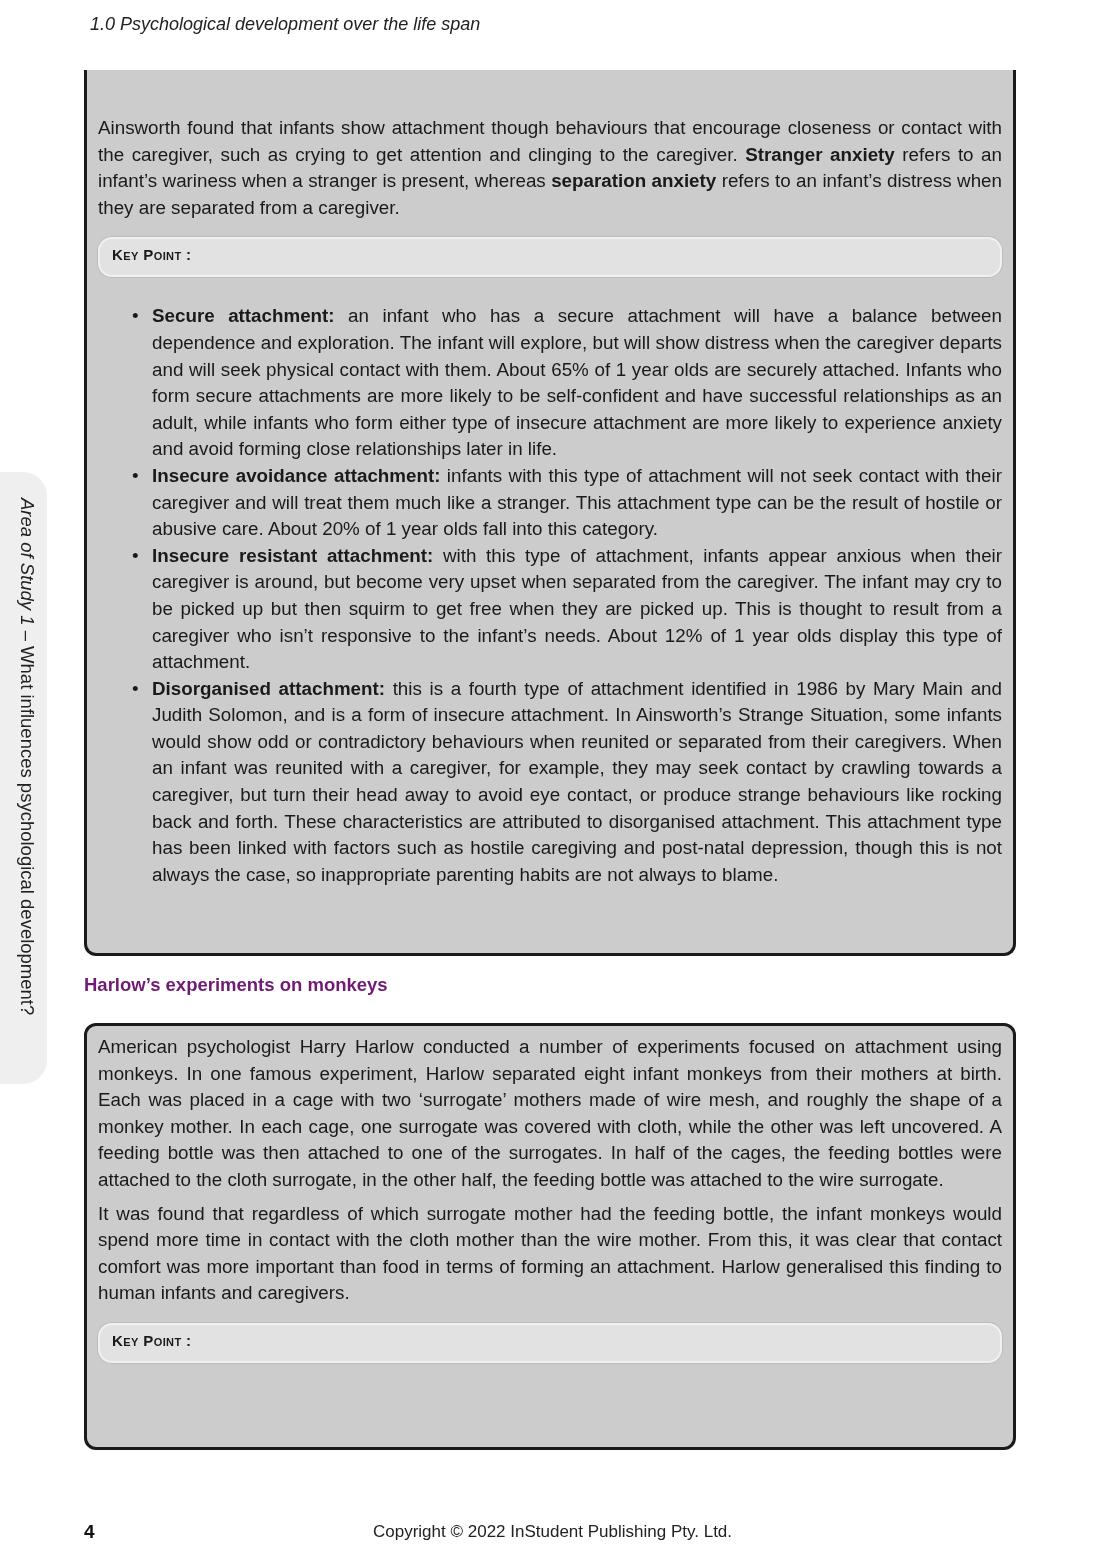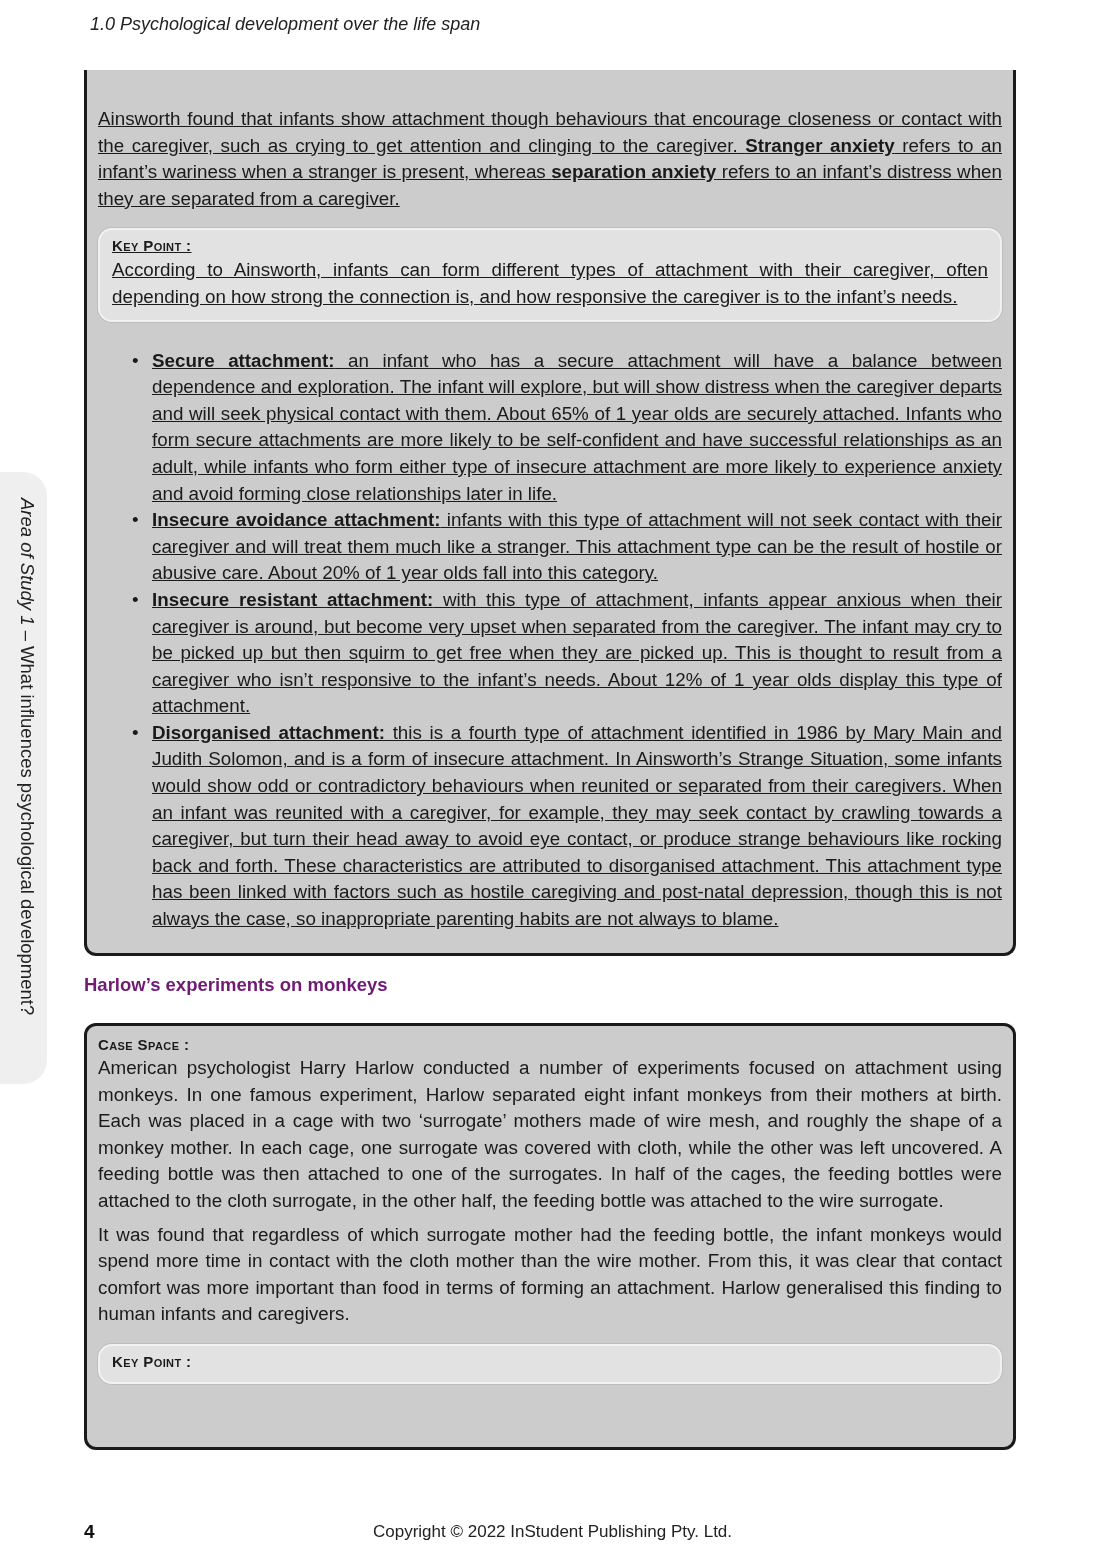--- a/index.html
+++ b/index.html
@@ -40,22 +40,21 @@
       position: absolute;
       left: 84px; width: 932px;
       background: #cccccc;
       border: 3px solid #1a1a1a;
       border-radius: 12px;
     }
     .box-top {
       top: 70px; height: 886px;
       border-top: none;
       border-radius: 0 0 12px 12px;
-      padding: 36px 11px 0 11px;
-      text-decoration: underline;
+      padding: 45px 11px 0 11px;
     }
     .box-case {
       top: 1023px; height: 427px;
       padding: 8px 11px 0 11px;
     }
     .p {
       font-size: 18.8px;
       line-height: 26.6px;
       text-align: justify;
       text-align-last: left;
@@ -132,35 +131,33 @@
 <div class="running-head">1.0 Psychological development over the life span</div>
 
 <div class="side-tab"></div>
 <div class="side-tab-text"><span class="it">Area of Study 1</span><span> – What influences psychological development?</span></div>
 
 <div class="box box-top">
   <p class="p"><span>Ainsworth found that infants show attachment though behaviours that encourage closeness or contact with the caregiver, such as crying to get attention and clinging to the caregiver. </span><b>Stranger anxiety</b><span> refers to an infant’s wariness when a stranger is present, whereas </span><b>separation anxiety</b><span> refers to an infant’s distress when they are separated from a caregiver.</span></p>
 
   <div class="keypoint">
     <div class="kp-label">Key Point :</div>
-    <p class="p">According to Ainsworth, infants can form different types of attachment with their caregiver, often depending on how strong the connection is, and how responsive the caregiver is to the infant’s needs.</p>
   </div>
 
   <ul class="bullets">
     <li><b>Secure attachment:</b><span>  an infant who has a secure attachment will have a balance between dependence and exploration.  The infant will explore, but will show distress when the caregiver departs and will seek physical contact with them. About 65% of 1 year olds are securely attached. Infants who form secure attachments are more likely to be self-confident and have successful relationships as an adult, while infants who form either type of insecure attachment are more likely to experience anxiety and avoid forming close relationships later in life.</span></li>
     <li><b>Insecure avoidance attachment:</b><span> infants with this type of attachment will not seek contact with their caregiver and will treat them much like a stranger. This attachment type can be the result of hostile or abusive care. About 20% of 1 year olds fall into this category.</span></li>
     <li><b>Insecure resistant attachment:</b><span> with this type of attachment, infants appear anxious when their caregiver is around, but become very upset when separated from the caregiver.  The infant may cry to be picked up but then squirm to get free when they are picked up. This is thought to result from a caregiver who isn’t responsive to the infant’s needs. About 12% of 1 year olds display this type of attachment.</span></li>
     <li><b>Disorganised attachment:</b><span> this is a fourth type of attachment identified in 1986 by Mary Main and Judith Solomon, and is a form of insecure attachment.  In Ainsworth’s Strange Situation, some infants would show odd or contradictory behaviours when reunited or separated from their caregivers. When an infant was reunited with a caregiver, for example, they may seek contact by crawling towards a caregiver, but turn their head away to avoid eye contact, or produce strange behaviours like rocking back and forth.  These characteristics are attributed to disorganised attachment.  This attachment type has been linked with factors such as hostile caregiving and post-natal depression, though this is not always the case, so inappropriate parenting habits are not always to blame.</span></li>
   </ul>
 </div>
 
 <div class="section-heading">Harlow’s experiments on monkeys</div>
 
 <div class="box box-case">
-  <div class="case-label">Case Space :</div>
   <p class="p">American psychologist Harry Harlow conducted a number of experiments focused on attachment using monkeys. In one famous experiment, Harlow separated eight infant monkeys from their mothers at birth. Each was placed in a cage with two ‘surrogate’ mothers made of wire mesh, and roughly the shape of a monkey mother. In each cage, one surrogate was covered with cloth, while the other was left uncovered. A feeding bottle was then attached to one of the surrogates. In half of the cages, the feeding bottles were attached to the cloth surrogate, in the other half, the feeding bottle was attached to the wire surrogate.</p>
   <p class="p mt10">It was found that regardless of which surrogate mother had the feeding bottle, the infant monkeys would spend more time in contact with the cloth mother than the wire mother.  From this, it was clear that contact comfort was more important than food in terms of forming an attachment.  Harlow generalised this finding to human infants and caregivers.</p>
   <div class="keypoint">
     <div class="kp-label">Key Point :</div>
   </div>
 </div>
 
 <div class="footer-page">4</div>
 <div class="footer-copy">Copyright © 2022 InStudent Publishing Pty. Ltd.</div>
 

